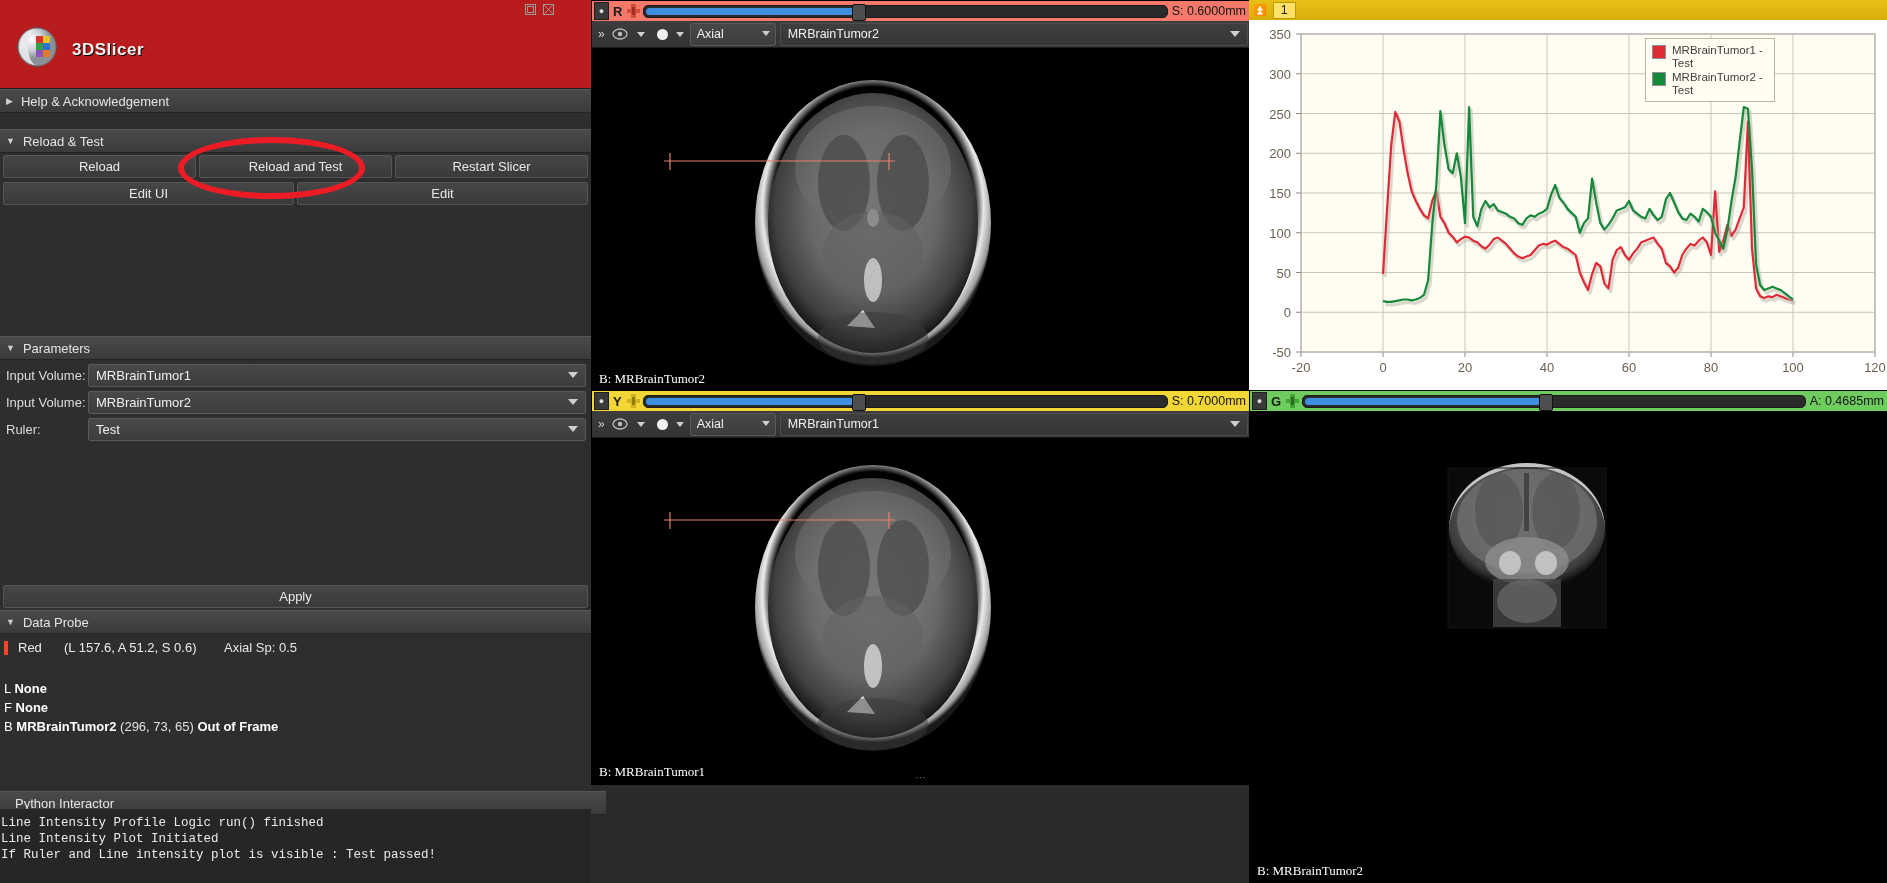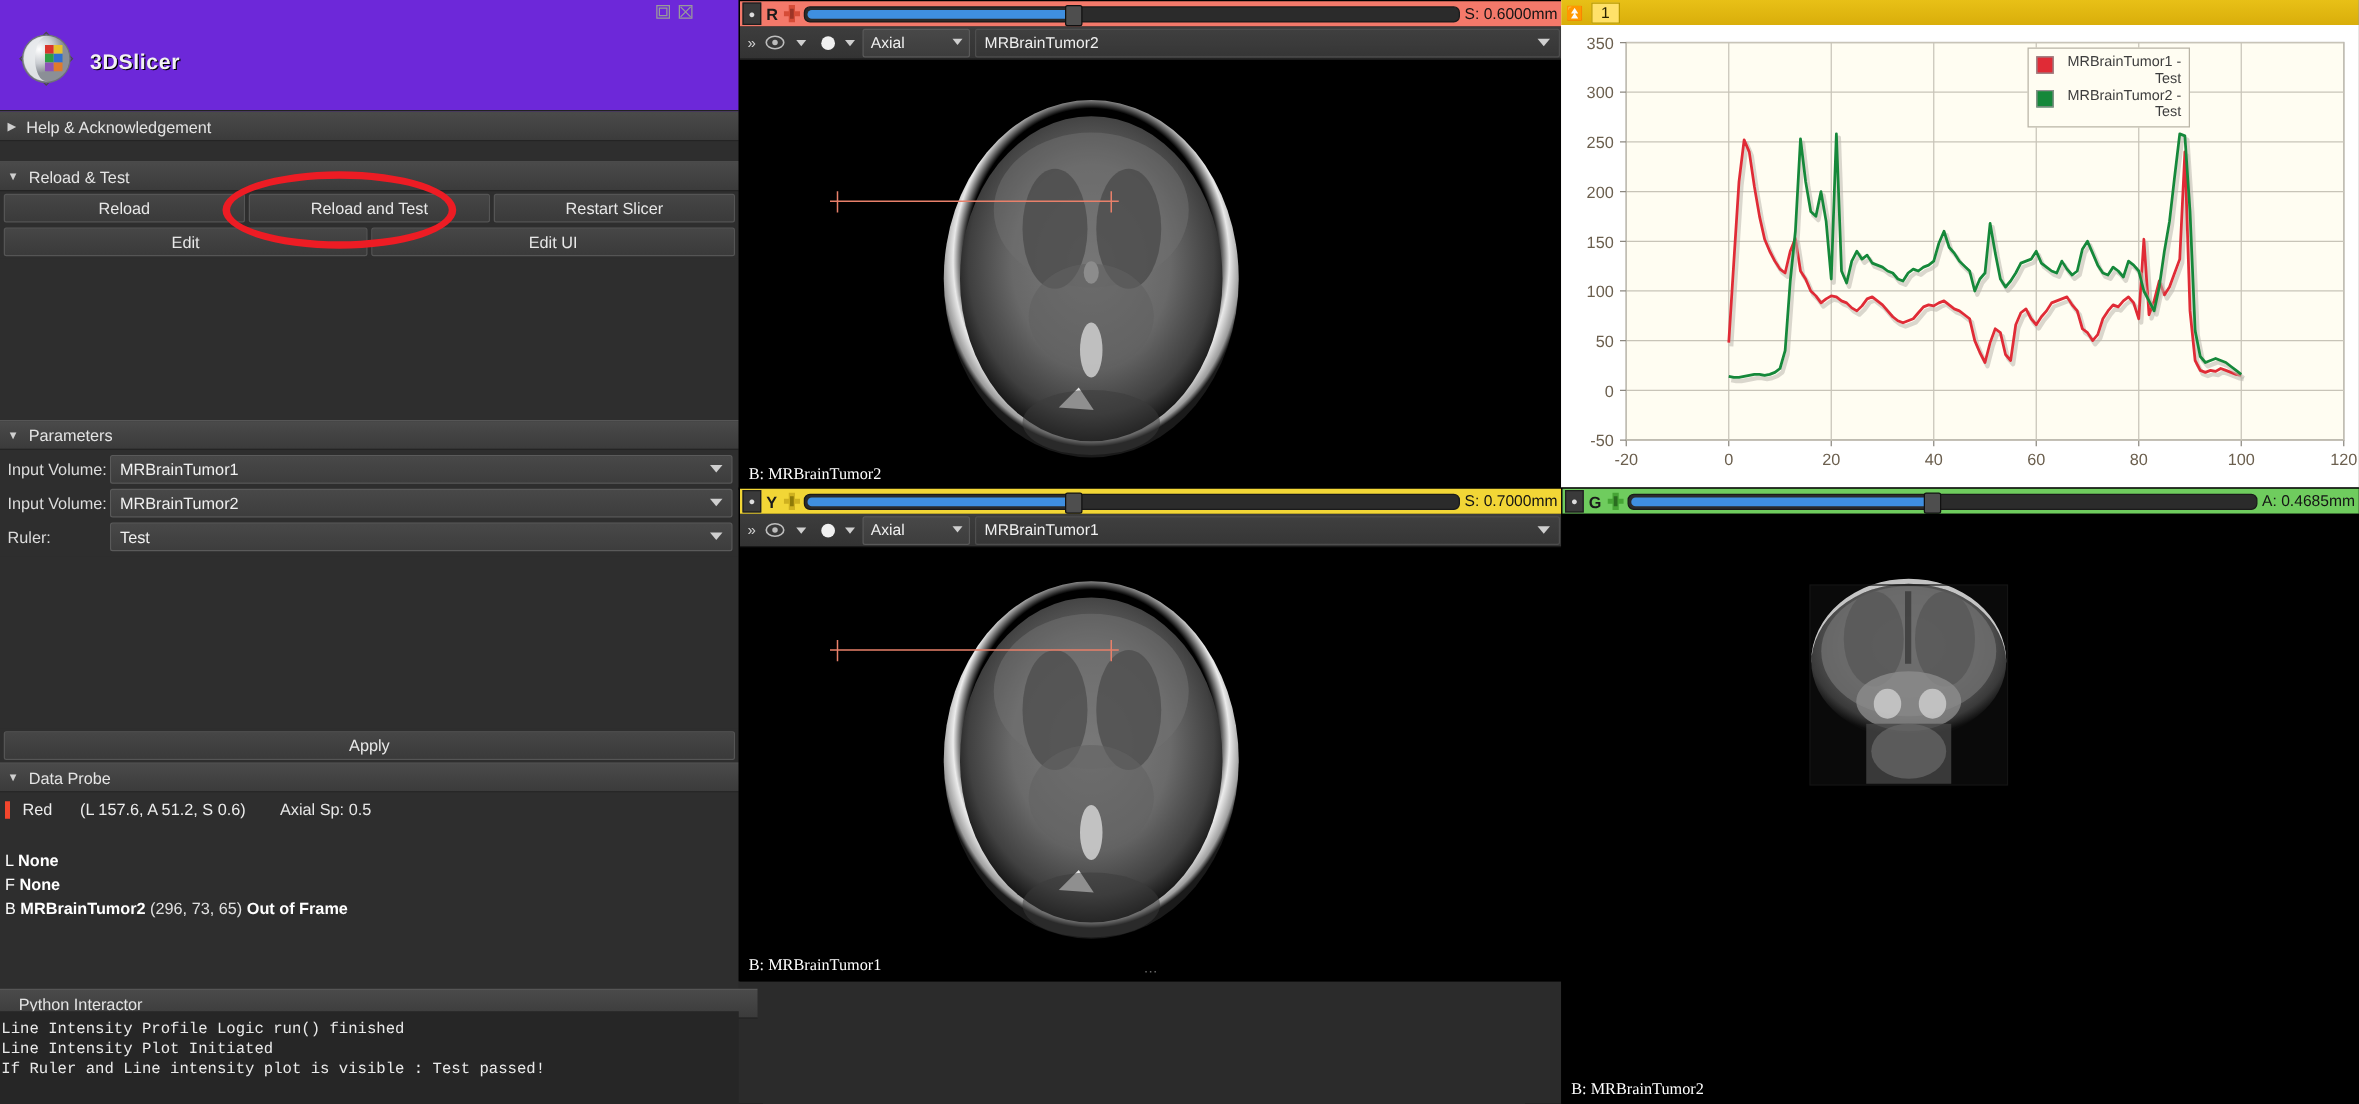--- a/index.html
+++ b/index.html
@@ -1,21 +1,21 @@
 <!DOCTYPE html>
 <html><head>
 <meta charset="utf-8">
 <style>
   html,body{margin:0;padding:0;background:#1c1c1c;}
   body{width:1887px;height:883px;overflow:hidden;font-family:"Liberation Sans",sans-serif;}
   #app{position:relative;width:1887px;height:883px;background:#2b2b2b;}
 
   
   #leftpanel{position:absolute;left:0;top:0;width:591px;height:883px;background:#2e2e2e;}
-  .logo-area{height:88px;background:#6d28d9;position:relative;border-bottom:1px solid #222;}
+  .logo-area{height:88px;background:#b91c1c;position:relative;border-bottom:1px solid #222;}
   .logo-mark{position:absolute;left:12px;top:22px;width:50px;height:50px;}
   .logo-text{position:absolute;left:72px;top:40px;font-size:17px;font-weight:bold;color:#f2f2f2;
     letter-spacing:.5px;text-shadow:1px 1px 0 #000;}
   .collapsible{height:22px;background:linear-gradient(#4a4a4a,#3b3b3b);border-top:1px solid #565656;
     border-bottom:1px solid #242424;color:#e4e4e4;font-size:13px;display:flex;align-items:center;padding-left:6px;}
   .collapsible .arrow{font-size:9px;margin-right:8px;color:#cfcfcf;}
   .spacer-band{height:16px;background:#2e2e2e;}
   .btnrow{display:flex;gap:3px;padding:2px 3px;}
   .sbtn{flex:1;height:21px;background:linear-gradient(#464646,#3a3a3a);border:1px solid #555;
     border-radius:2px;color:#e8e8e8;font-size:13px;display:flex;align-items:center;justify-content:center;}
@@ -149,22 +149,22 @@
     <div class="collapsible">
       <span class="arrow">▼</span>
       <span>Reload &amp; Test</span>
     </div>
     <div class="btnrow">
       <div class="sbtn">Reload</div>
       <div class="sbtn">Reload and Test</div>
       <div class="sbtn">Restart Slicer</div>
     </div>
     <div class="btnrow">
+      <div class="sbtn">Edit UI</div>
       <div class="sbtn">Edit</div>
-      <div class="sbtn">Edit UI</div>
     </div>
 
     <div class="filler" style="height:129px;"></div>
 
     <div class="collapsible">
       <span class="arrow">▼</span>
       <span>Parameters</span>
     </div>
     <div class="paramgrid">
       <div class="prow">
@@ -435,21 +435,21 @@
           <text x="42" y="58.75" fill="#6b5f4e" font-size="13" text-anchor="end" font-family="&quot;Liberation Sans&quot;,sans-serif">300</text>
           <line x1="47" y1="53.75" x2="52" y2="53.75" stroke="#8c8880"></line>
           <line x1="52" y1="14" x2="626" y2="14" stroke="#c8c4b8" stroke-width="1"></line>
           <text x="42" y="19" fill="#6b5f4e" font-size="13" text-anchor="end" font-family="&quot;Liberation Sans&quot;,sans-serif">350</text>
           <line x1="47" y1="14" x2="52" y2="14" stroke="#8c8880"></line>
           <path d="M134.0 254.1 L138.1 188.9 L142.2 125.3 L146.3 91.9 L150.4 101.5 L154.5 129.3 L158.6 153.1 L162.7 171.4 L166.8 181.0 L170.9 188.9 L175.0 195.3 L179.1 198.4 L183.2 181.0 L187.3 170.6 L191.4 196.8 L195.5 203.2 L199.6 212.8 L203.7 216.7 L207.8 222.3 L211.9 219.1 L216.0 216.7 L220.1 217.5 L224.2 220.7 L228.3 222.3 L232.4 226.3 L236.5 228.7 L240.6 224.7 L244.7 219.1 L248.8 217.5 L252.9 220.7 L257.0 223.9 L261.1 228.7 L265.2 233.4 L269.3 236.6 L273.4 238.2 L277.5 236.6 L281.6 235.0 L285.7 230.2 L289.8 225.5 L293.9 223.9 L298.0 224.7 L302.1 222.3 L306.2 220.7 L310.3 223.9 L314.4 227.1 L318.5 228.7 L322.6 231.8 L326.7 235.0 L330.8 252.5 L334.9 262.0 L339.0 270.0 L343.1 254.1 L347.2 243.0 L351.3 246.1 L355.4 263.6 L359.5 268.4 L363.6 239.8 L367.7 230.2 L371.8 227.1 L375.9 235.0 L380.0 239.8 L384.1 233.4 L388.2 228.7 L392.3 222.3 L396.4 220.7 L400.5 219.1 L404.6 217.5 L408.7 223.9 L412.8 228.7 L416.9 243.0 L421.0 246.1 L425.1 252.5 L429.2 247.7 L433.3 235.0 L437.4 228.7 L441.5 223.9 L445.6 225.5 L449.7 220.7 L453.8 217.5 L457.9 222.3 L462.0 235.0 L466.1 171.4 L470.2 231.8 L474.3 220.7 L478.4 204.8 L482.5 215.9 L486.6 209.6 L490.7 198.4 L494.8 187.3 L498.9 101.5 L503.0 228.7 L507.1 268.4 L511.2 276.3 L515.3 277.9 L519.4 276.3 L523.5 277.1 L527.6 274.8 L531.7 276.3 L535.8 277.9 L539.9 279.5 L544.0 280.3" fill="none" stroke="#bbb8ae" stroke-width="3.4" stroke-linejoin="round" transform="translate(2,3)" opacity="0.55"></path>
           <path d="M134.0 254.1 L138.1 188.9 L142.2 125.3 L146.3 91.9 L150.4 101.5 L154.5 129.3 L158.6 153.1 L162.7 171.4 L166.8 181.0 L170.9 188.9 L175.0 195.3 L179.1 198.4 L183.2 181.0 L187.3 170.6 L191.4 196.8 L195.5 203.2 L199.6 212.8 L203.7 216.7 L207.8 222.3 L211.9 219.1 L216.0 216.7 L220.1 217.5 L224.2 220.7 L228.3 222.3 L232.4 226.3 L236.5 228.7 L240.6 224.7 L244.7 219.1 L248.8 217.5 L252.9 220.7 L257.0 223.9 L261.1 228.7 L265.2 233.4 L269.3 236.6 L273.4 238.2 L277.5 236.6 L281.6 235.0 L285.7 230.2 L289.8 225.5 L293.9 223.9 L298.0 224.7 L302.1 222.3 L306.2 220.7 L310.3 223.9 L314.4 227.1 L318.5 228.7 L322.6 231.8 L326.7 235.0 L330.8 252.5 L334.9 262.0 L339.0 270.0 L343.1 254.1 L347.2 243.0 L351.3 246.1 L355.4 263.6 L359.5 268.4 L363.6 239.8 L367.7 230.2 L371.8 227.1 L375.9 235.0 L380.0 239.8 L384.1 233.4 L388.2 228.7 L392.3 222.3 L396.4 220.7 L400.5 219.1 L404.6 217.5 L408.7 223.9 L412.8 228.7 L416.9 243.0 L421.0 246.1 L425.1 252.5 L429.2 247.7 L433.3 235.0 L437.4 228.7 L441.5 223.9 L445.6 225.5 L449.7 220.7 L453.8 217.5 L457.9 222.3 L462.0 235.0 L466.1 171.4 L470.2 231.8 L474.3 220.7 L478.4 204.8 L482.5 215.9 L486.6 209.6 L490.7 198.4 L494.8 187.3 L498.9 101.5 L503.0 228.7 L507.1 268.4 L511.2 276.3 L515.3 277.9 L519.4 276.3 L523.5 277.1 L527.6 274.8 L531.7 276.3 L535.8 277.9 L539.9 279.5 L544.0 280.3" fill="none" stroke="#e02b36" stroke-width="2.2" stroke-linejoin="round"></path>
           <path d="M134.0 281.1 L138.1 281.9 L142.2 281.9 L146.3 281.1 L150.4 280.3 L154.5 279.5 L158.6 279.5 L162.7 280.3 L166.8 279.5 L170.9 277.9 L175.0 274.8 L179.1 260.5 L183.2 204.8 L187.3 165.0 L191.4 91.1 L195.5 125.3 L199.6 149.2 L203.7 153.1 L207.8 133.3 L211.9 157.1 L216.0 203.2 L220.1 87.1 L224.2 196.8 L228.3 206.4 L232.4 188.9 L236.5 181.0 L240.6 187.3 L244.7 184.1 L248.8 190.5 L252.9 192.1 L257.0 193.7 L261.1 196.8 L265.2 198.4 L269.3 203.2 L273.4 204.8 L277.5 198.4 L281.6 195.3 L285.7 196.8 L289.8 193.7 L293.9 192.1 L298.0 188.9 L302.1 174.6 L306.2 165.0 L310.3 177.8 L314.4 182.5 L318.5 188.9 L322.6 192.9 L326.7 196.8 L330.8 212.8 L334.9 203.2 L339.0 198.4 L343.1 158.7 L347.2 182.5 L351.3 203.2 L355.4 209.6 L359.5 204.8 L363.6 198.4 L367.7 190.5 L371.8 188.9 L375.9 187.3 L380.0 181.0 L384.1 190.5 L388.2 193.7 L392.3 196.8 L396.4 198.4 L400.5 188.9 L404.6 195.3 L408.7 200.0 L412.8 196.8 L416.9 179.4 L421.0 173.0 L425.1 182.5 L429.2 192.1 L433.3 198.4 L437.4 200.0 L441.5 193.7 L445.6 196.8 L449.7 201.6 L453.8 188.9 L457.9 192.1 L462.0 196.8 L466.1 212.8 L470.2 220.7 L474.3 228.7 L478.4 209.6 L482.5 181.0 L486.6 157.1 L490.7 121.3 L494.8 87.1 L498.9 88.7 L503.0 149.2 L507.1 244.5 L511.2 265.2 L515.3 270.0 L519.4 268.4 L523.5 266.8 L527.6 268.4 L531.7 270.0 L535.8 273.2 L539.9 276.3 L544.0 279.5" fill="none" stroke="#bbb8ae" stroke-width="3.4" stroke-linejoin="round" transform="translate(2,3)" opacity="0.55"></path>
           <path d="M134.0 281.1 L138.1 281.9 L142.2 281.9 L146.3 281.1 L150.4 280.3 L154.5 279.5 L158.6 279.5 L162.7 280.3 L166.8 279.5 L170.9 277.9 L175.0 274.8 L179.1 260.5 L183.2 204.8 L187.3 165.0 L191.4 91.1 L195.5 125.3 L199.6 149.2 L203.7 153.1 L207.8 133.3 L211.9 157.1 L216.0 203.2 L220.1 87.1 L224.2 196.8 L228.3 206.4 L232.4 188.9 L236.5 181.0 L240.6 187.3 L244.7 184.1 L248.8 190.5 L252.9 192.1 L257.0 193.7 L261.1 196.8 L265.2 198.4 L269.3 203.2 L273.4 204.8 L277.5 198.4 L281.6 195.3 L285.7 196.8 L289.8 193.7 L293.9 192.1 L298.0 188.9 L302.1 174.6 L306.2 165.0 L310.3 177.8 L314.4 182.5 L318.5 188.9 L322.6 192.9 L326.7 196.8 L330.8 212.8 L334.9 203.2 L339.0 198.4 L343.1 158.7 L347.2 182.5 L351.3 203.2 L355.4 209.6 L359.5 204.8 L363.6 198.4 L367.7 190.5 L371.8 188.9 L375.9 187.3 L380.0 181.0 L384.1 190.5 L388.2 193.7 L392.3 196.8 L396.4 198.4 L400.5 188.9 L404.6 195.3 L408.7 200.0 L412.8 196.8 L416.9 179.4 L421.0 173.0 L425.1 182.5 L429.2 192.1 L433.3 198.4 L437.4 200.0 L441.5 193.7 L445.6 196.8 L449.7 201.6 L453.8 188.9 L457.9 192.1 L462.0 196.8 L466.1 212.8 L470.2 220.7 L474.3 228.7 L478.4 209.6 L482.5 181.0 L486.6 157.1 L490.7 121.3 L494.8 87.1 L498.9 88.7 L503.0 149.2 L507.1 244.5 L511.2 265.2 L515.3 270.0 L519.4 268.4 L523.5 266.8 L527.6 268.4 L531.7 270.0 L535.8 273.2 L539.9 276.3 L544.0 279.5" fill="none" stroke="#15883a" stroke-width="2.2" stroke-linejoin="round"></path>
         </svg>
-      <div class="legendbox" id="legendbox" style="left: 373px; top: 18px; width: 118px; text-align: right;">
+      <div class="legendbox" id="legendbox" style="left: 396px; top: 18px; width: 118px;">
           <div class="legrow">
             <span class="legsw" style="background: rgb(224, 43, 54);"></span>
             <span>MRBrainTumor1 - Test</span>
           </div>
           <div class="legrow">
             <span class="legsw" style="background: rgb(21, 136, 58);"></span>
             <span>MRBrainTumor2 - Test</span>
           </div>
         </div>
     </div>

